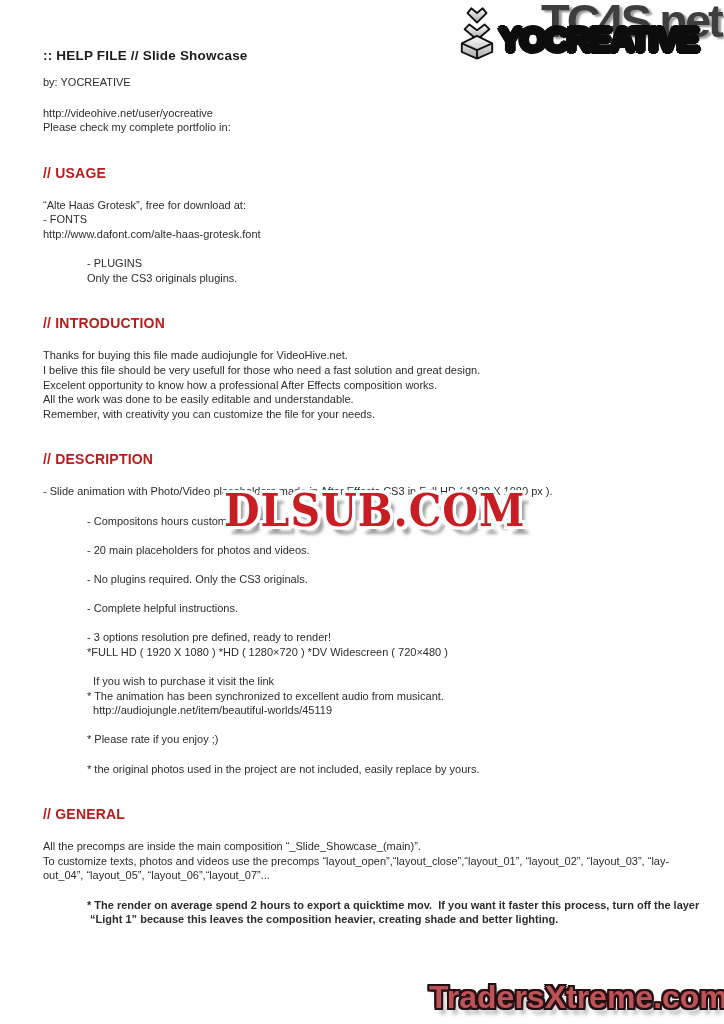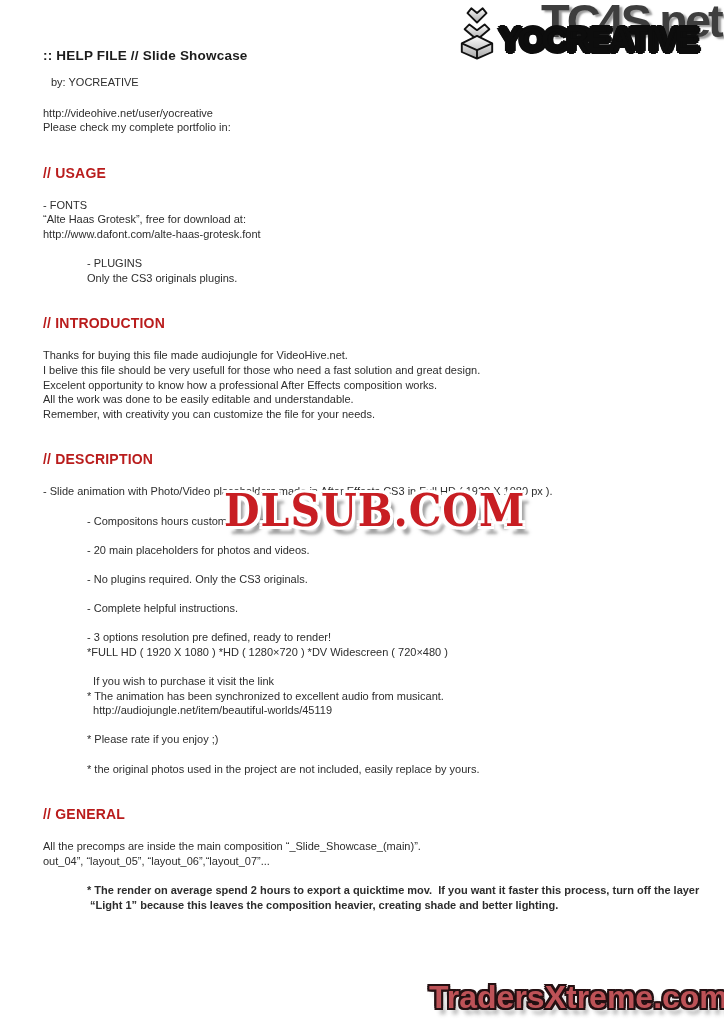--- a/index.html
+++ b/index.html
@@ -18,21 +18,21 @@
     left:43px; top:48px;
     width:665px;
   }
   .doc-title {
     font-size:13.5px;
     font-weight:bold;
     color:#1c1c1c;
     margin:0 0 12px 0;
     letter-spacing:.2px;
   }
-  .byline { margin:0 0 16px 8px; }
+  .byline { margin:0 0 16px 0; }
   .line {
     font-size:11px;
     line-height:14.6px;
     white-space:pre;
   }
   .section { margin-top:30px; }
   .section-heading {
     font-size:14px;
     font-weight:bold;
     color:#b91c1c;
@@ -134,22 +134,22 @@
   <h1 class="doc-title">:: HELP FILE // Slide Showcase</h1>
   <div class="byline line">by: YOCREATIVE</div>
   <div class="para">
     <div class="line">http://videohive.net/user/yocreative</div>
     <div class="line">Please check my complete portfolio in:</div>
   </div>
   <div>
       <div class="section">
         <h2 class="section-heading">// USAGE</h2>
         <div class="para">
+          <div class="line">“Alte Haas Grotesk”, free for download at:</div>
           <div class="line">- FONTS</div>
-          <div class="line">“Alte Haas Grotesk”, free for download at:</div>
           <div class="line">http://www.dafont.com/alte-haas-grotesk.font</div>
         </div>
         <div class="para">
           <div class="line">- PLUGINS</div>
           <div class="line">Only the CS3 originals plugins.</div>
         </div>
       </div>
       <div class="section">
         <h2 class="section-heading">// INTRODUCTION</h2>
         <div class="para">
@@ -190,20 +190,21 @@
           <div class="line">* Please rate if you enjoy ;)</div>
         </div>
         <div class="para">
           <div class="line">* the original photos used in the project are not included, easily replace by yours.</div>
         </div>
       </div>
       <div class="section">
         <h2 class="section-heading">// GENERAL</h2>
         <div class="para">
           <div class="line">All the precomps are inside the main composition “_Slide_Showcase_(main)”.</div>
+          <div class="line">To customize texts, photos and videos use the precomps “layout_open”,“layout_close”,“layout_01”, “layout_02”, “layout_03”, “lay-</div>
           <div class="line">out_04”, “layout_05”, “layout_06”,“layout_07”...</div>
         </div>
         <div class="para bold">
           <div class="line">* The render on average spend 2 hours to export a quicktime mov.  If you want it faster this process, turn off the layer</div>
           <div class="line"> “Light 1” because this leaves the composition heavier, creating shade and better lighting.</div>
         </div>
       </div>
     </div>
 </div>
 

